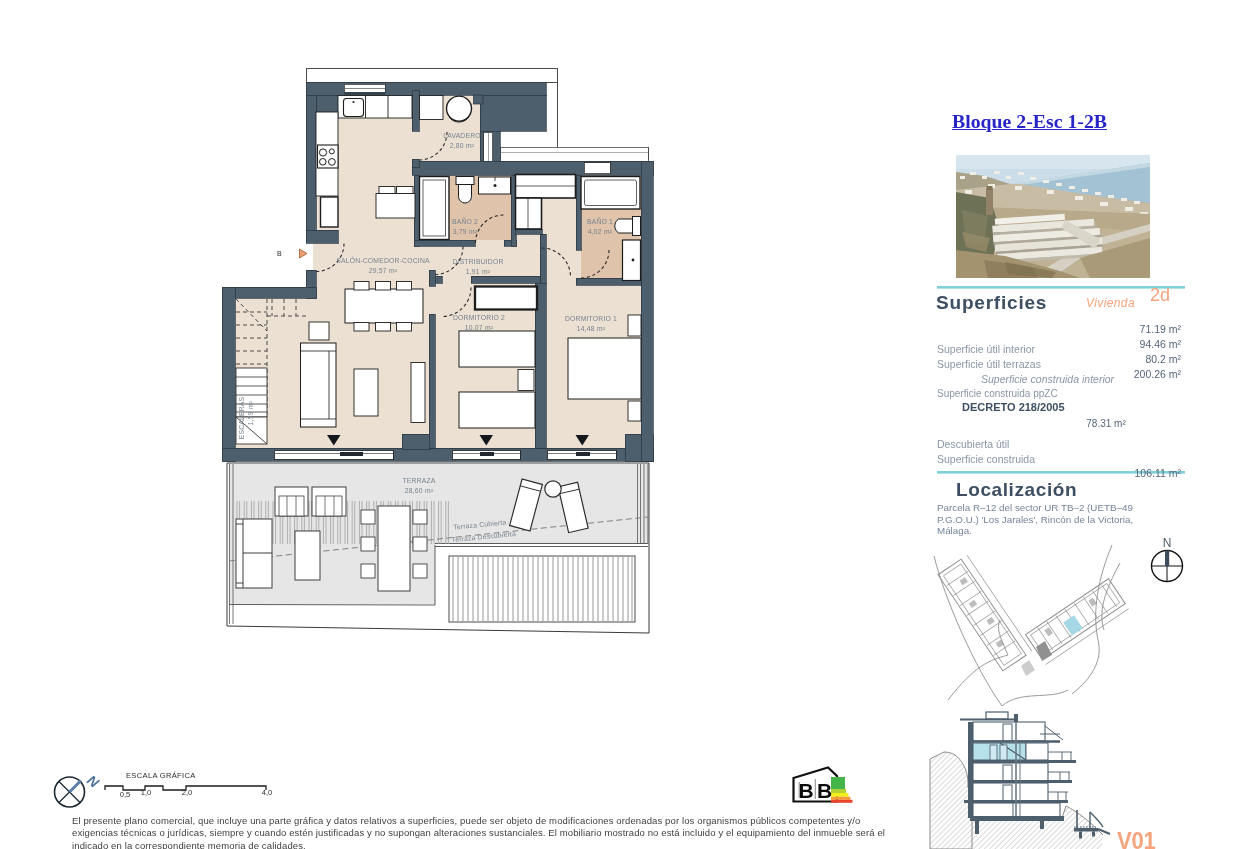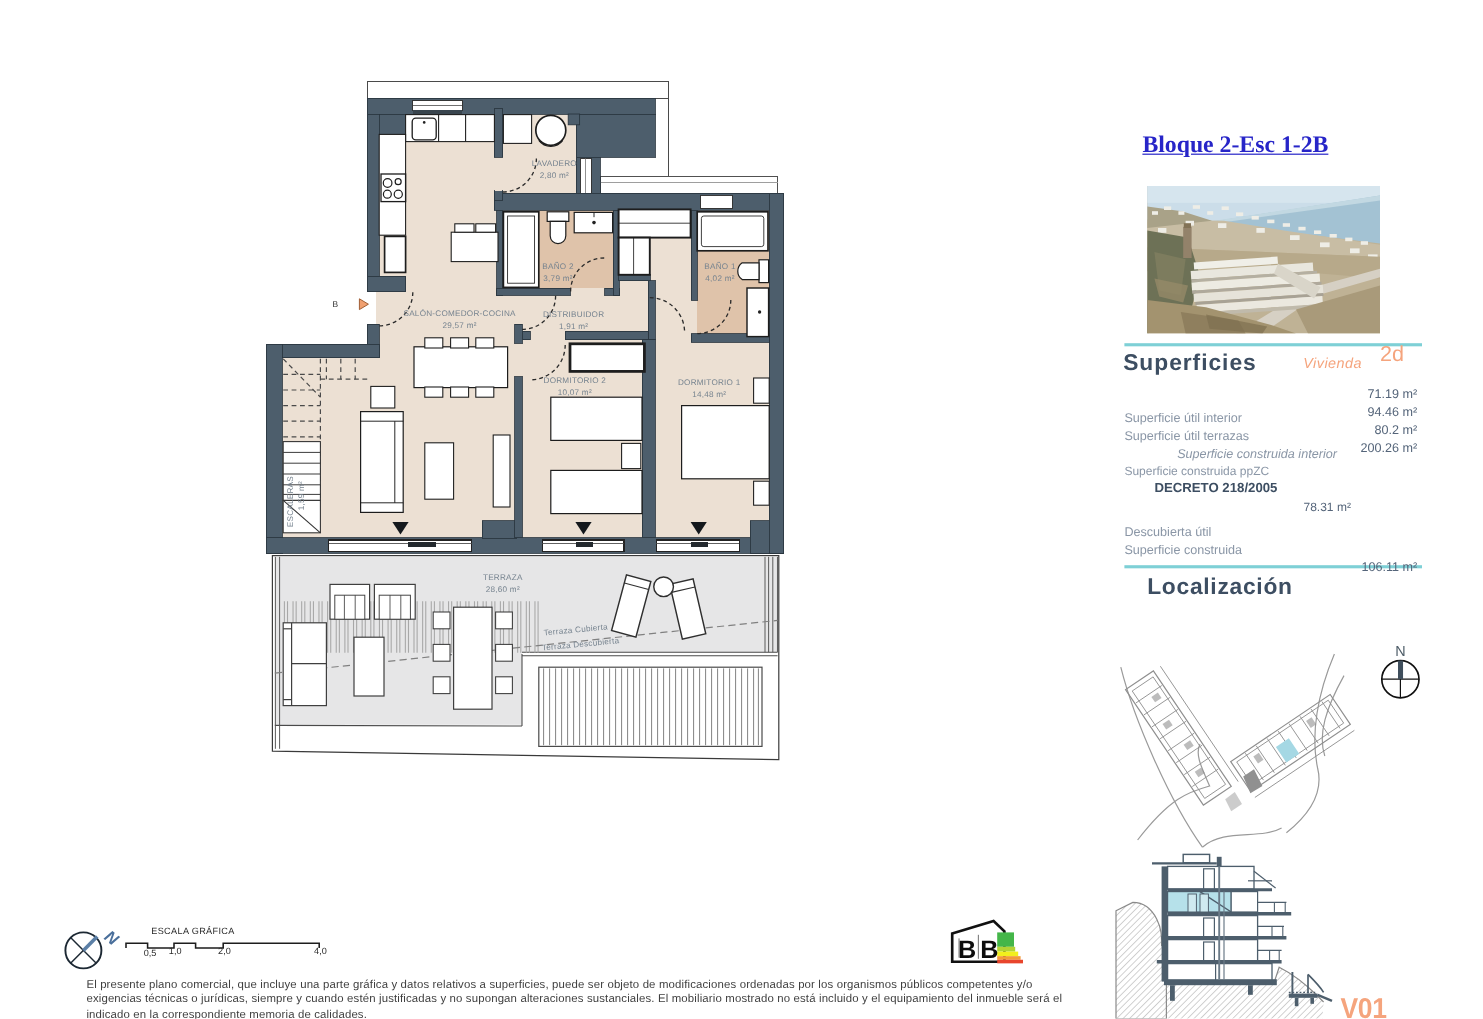--- a/index.html
+++ b/index.html
@@ -624,18 +624,19 @@
 <div class="abs rowval" style="left:1031px;top:368px;width:150px;text-align:right;font-size:10.5px;">200.26 m²</div>
 
 <div class="abs" style="left:937px;top:401px;font-size:11px;font-weight:bold;color:#3d4e62;padding-left:25px;">DECRETO 218/2005</div>
 <div class="abs rowlbl" style="left:937px;top:418px;font-size:10.5px;">Descubierta útil</div>
 <div class="abs rowval" style="left:1031px;top:418px;width:150px;text-align:center;font-size:10px;">78.31 m²</div>
 <div class="abs rowlbl" style="left:937px;top:433px;font-size:10.5px;">Superficie construida</div>
 <div class="abs rowval" style="left:1031px;top:433px;width:150px;text-align:right;font-size:10.5px;margin-top:34px;">106.11 m²</div>
 
 <div class="abs" style="left:936px;top:479px;font-size:19px;font-weight:bold;color:#3d4e62;letter-spacing:0.6px;margin-left:20px;">Localización</div>
 
+<div class="abs" style="left:937px;top:502px;width:230px;font-size:9.8px;line-height:11.6px;color:#75849a;">Parcela R–12 del sector UR TB–2 (UETB–49 P.G.O.U.) 'Los Jarales', Rincón de la Victoria, Málaga.</div>
 
 <div class="abs" style="left:1117px;top:827px;font-size:24px;font-weight:bold;color:#f5a47d;letter-spacing:-0.3px;transform:scaleX(0.92);transform-origin:0 0;">V01</div>
 
 <div class="abs" style="left:72px;top:815px;font-size:9.5px;letter-spacing:0.12px;line-height:12.4px;color:#3e3e3e;white-space:nowrap;">El presente plano comercial, que incluye una parte gráfica y datos relativos a superficies, puede ser objeto de modificaciones ordenadas por los organismos públicos competentes y/o<br>exigencias técnicas o jurídicas, siempre y cuando estén justificadas y no supongan alteraciones sustanciales. El mobiliario mostrado no está incluido y el equipamiento del inmueble será el<br>indicado en la correspondiente memoria de calidades.</div>
 
 </div>
 
 </body></html>

